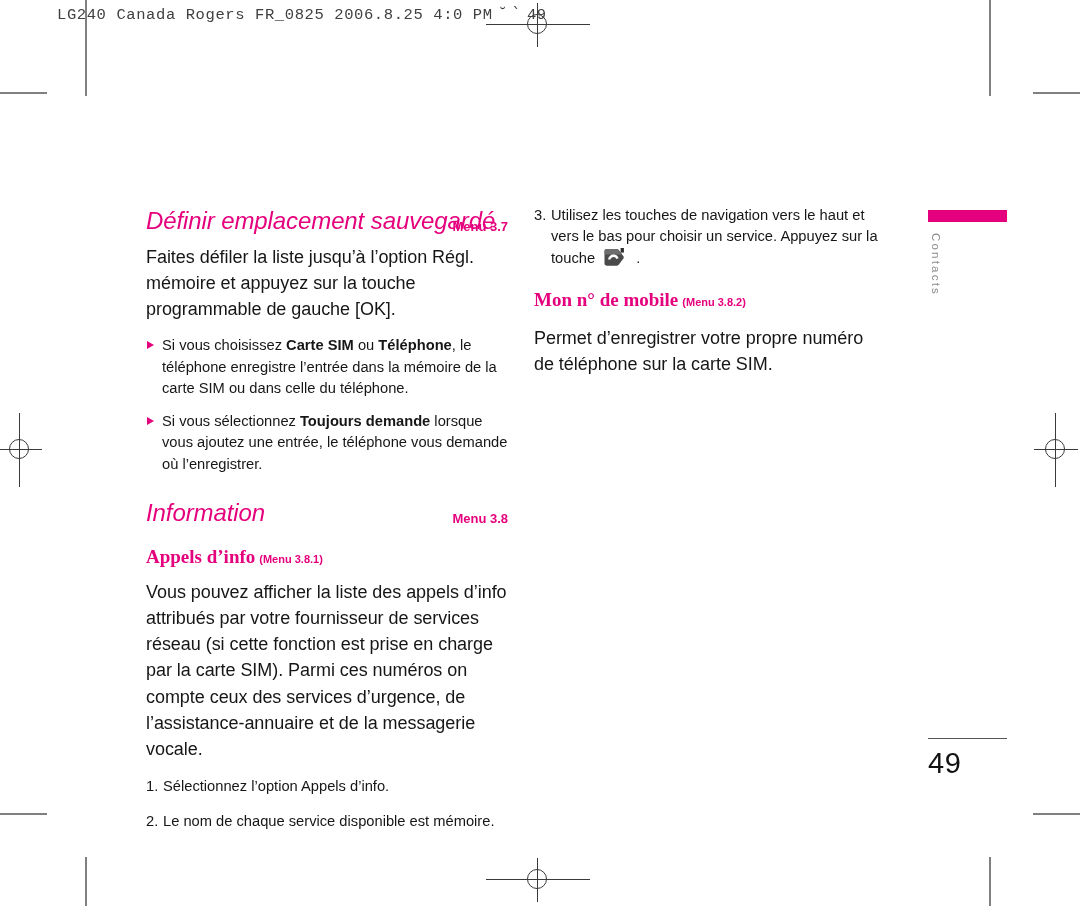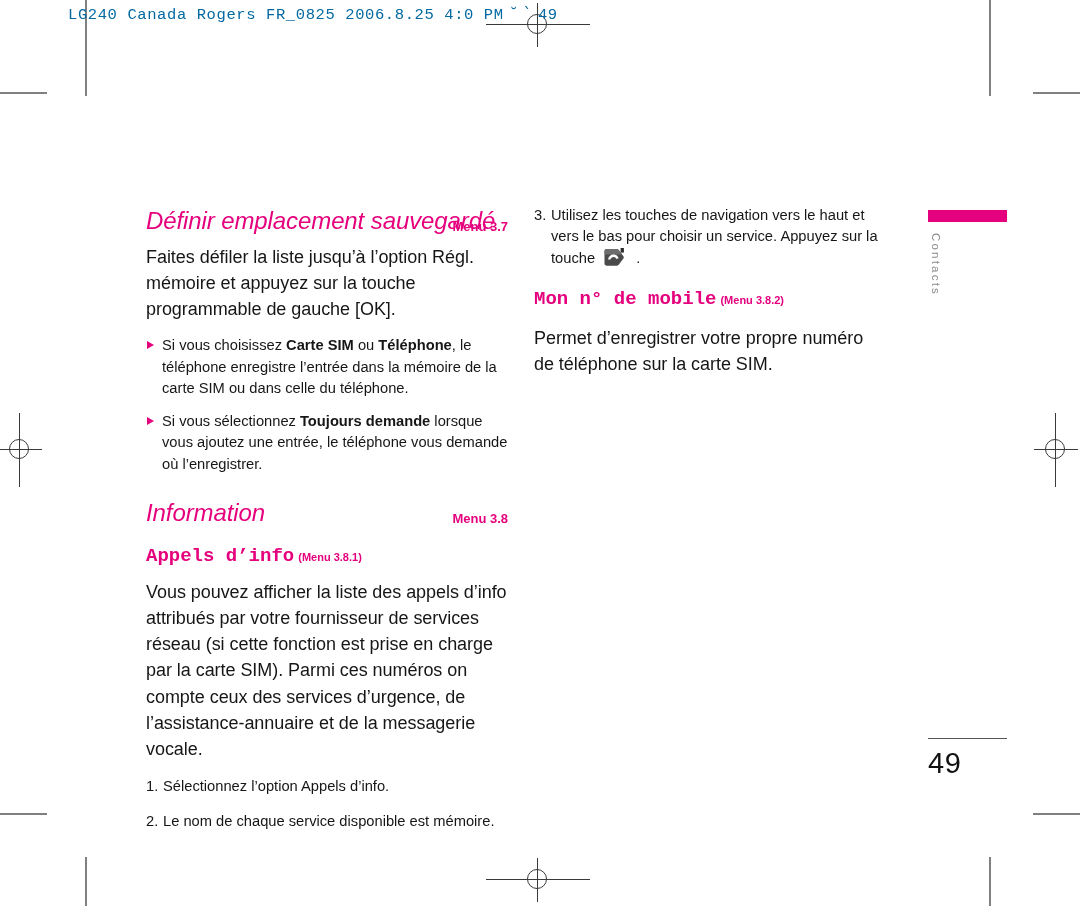--- a/index.html
+++ b/index.html
@@ -49,26 +49,26 @@
     height: 44px; width: 1.4px;
     background: #3a3a3a;
   }
   .regmark.tall .vl { height: 74px; top: -15px; }
   .regmark.tall { height: 74px; }
   .regmark.wide .hl { width: 104px; left: -30px; }
 
   
   .slug {
     position: absolute;
-    left: 68px;
+    left: 57px;
     top: 5px;
     font-family: "Liberation Mono", "DejaVu Sans Mono", monospace;
     font-size: 15.5px;
     letter-spacing: 0.6px;
-    color: #0369a1;
+    color: #404040;
     white-space: nowrap;
   }
   .slug .cjk { font-family: "DejaVu Sans", sans-serif; padding: 0 6px; }
 
   
   .page {
     position: absolute;
     left: 0; top: 0;
     width: 1080px; height: 906px;
   }
@@ -105,21 +105,21 @@
   .title-row {
     position: relative;
   }
   .title-row .menuref {
     position: absolute;
     right: 0;
     bottom: 3px;
   }
 
   h2.sub {
-    font-family: Liberation Mono, monospace;
+    font-family: Liberation Serif, serif;
     font-size: 19px;
     font-weight: 700;
     color: #e5007d;
     margin: 0;
     line-height: 1.25;
     display: inline;
   }
   .sub-line { margin-top: 16px; }
   .sub-line .paren {
     color: #e5007d;

